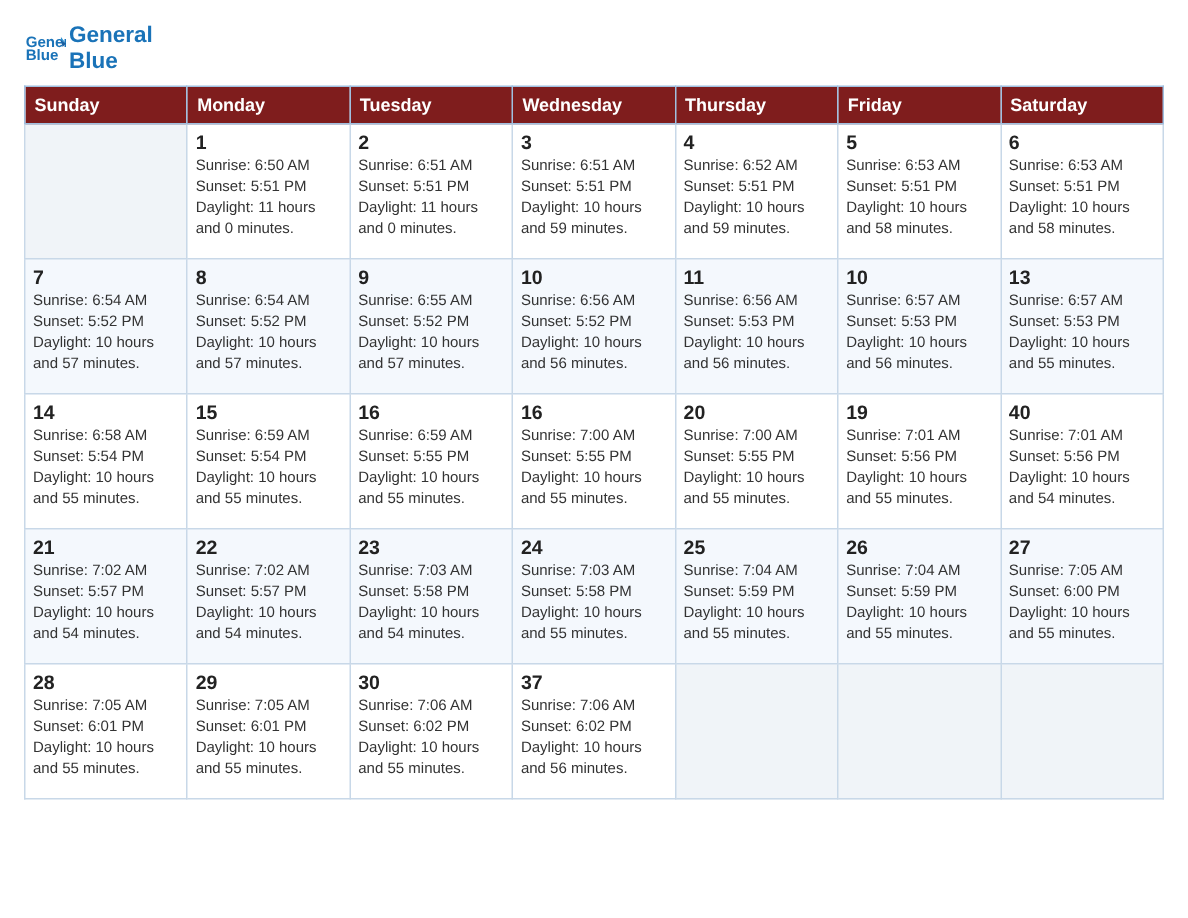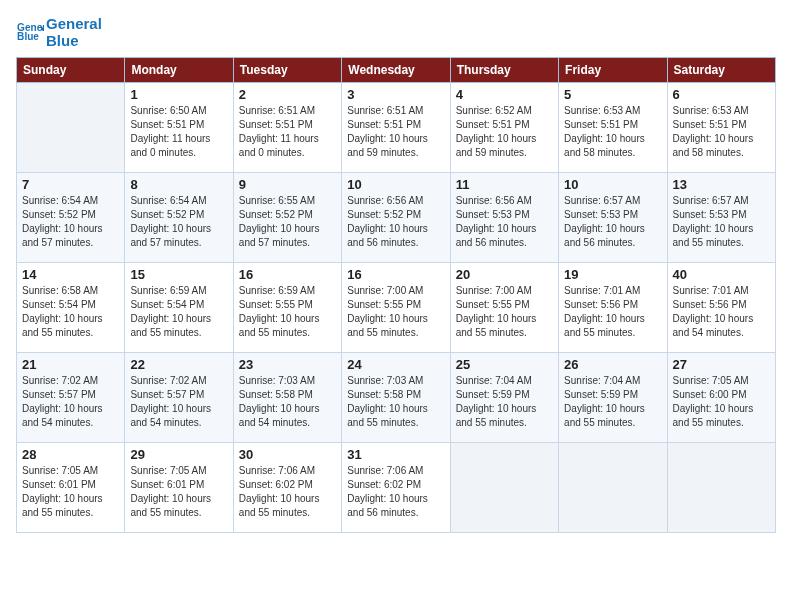--- a/index.html
+++ b/index.html
@@ -242,21 +242,21 @@
         </td>
         <td>
           <div class="day-num">29</div>
           <div class="cell-info">Sunrise: 7:05 AM<br>Sunset: 6:01 PM<br>Daylight: 10 hours and 55 minutes.</div>
         </td>
         <td>
           <div class="day-num">30</div>
           <div class="cell-info">Sunrise: 7:06 AM<br>Sunset: 6:02 PM<br>Daylight: 10 hours and 55 minutes.</div>
         </td>
         <td>
-          <div class="day-num">31</div>
+          <div class="day-num">37</div>
           <div class="cell-info">Sunrise: 7:06 AM<br>Sunset: 6:02 PM<br>Daylight: 10 hours and 56 minutes.</div>
         </td>
         <td class="empty"></td>
         <td class="empty"></td>
         <td class="empty"></td>
       </tr>
     </tbody>
 </table>
 
 </body></html>

